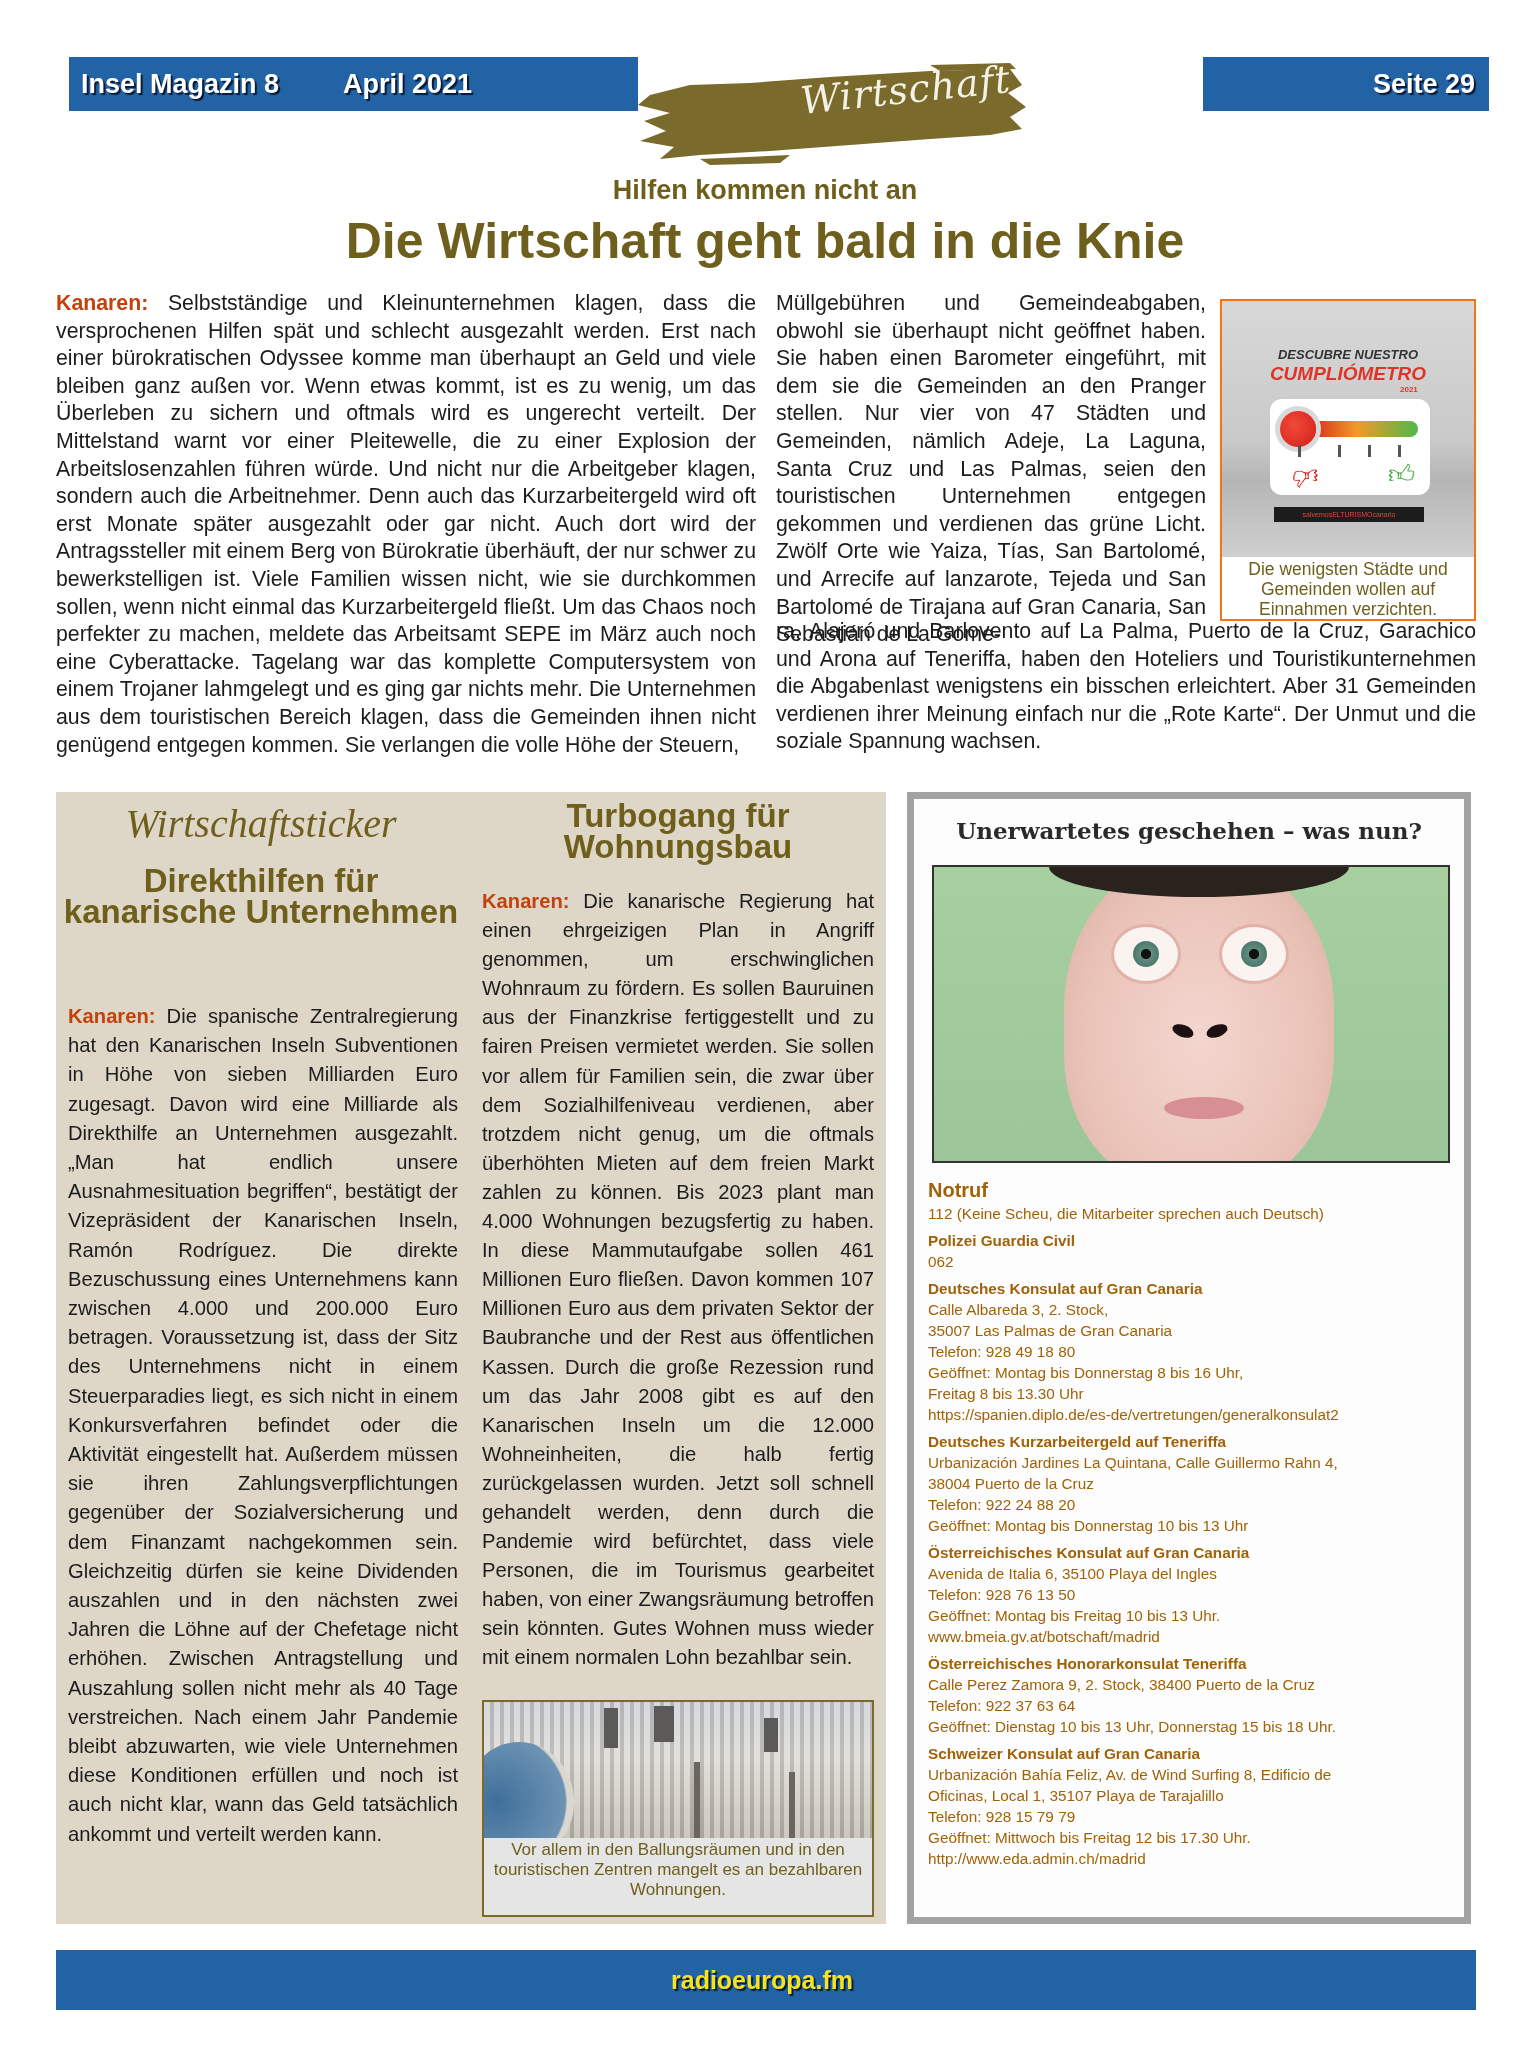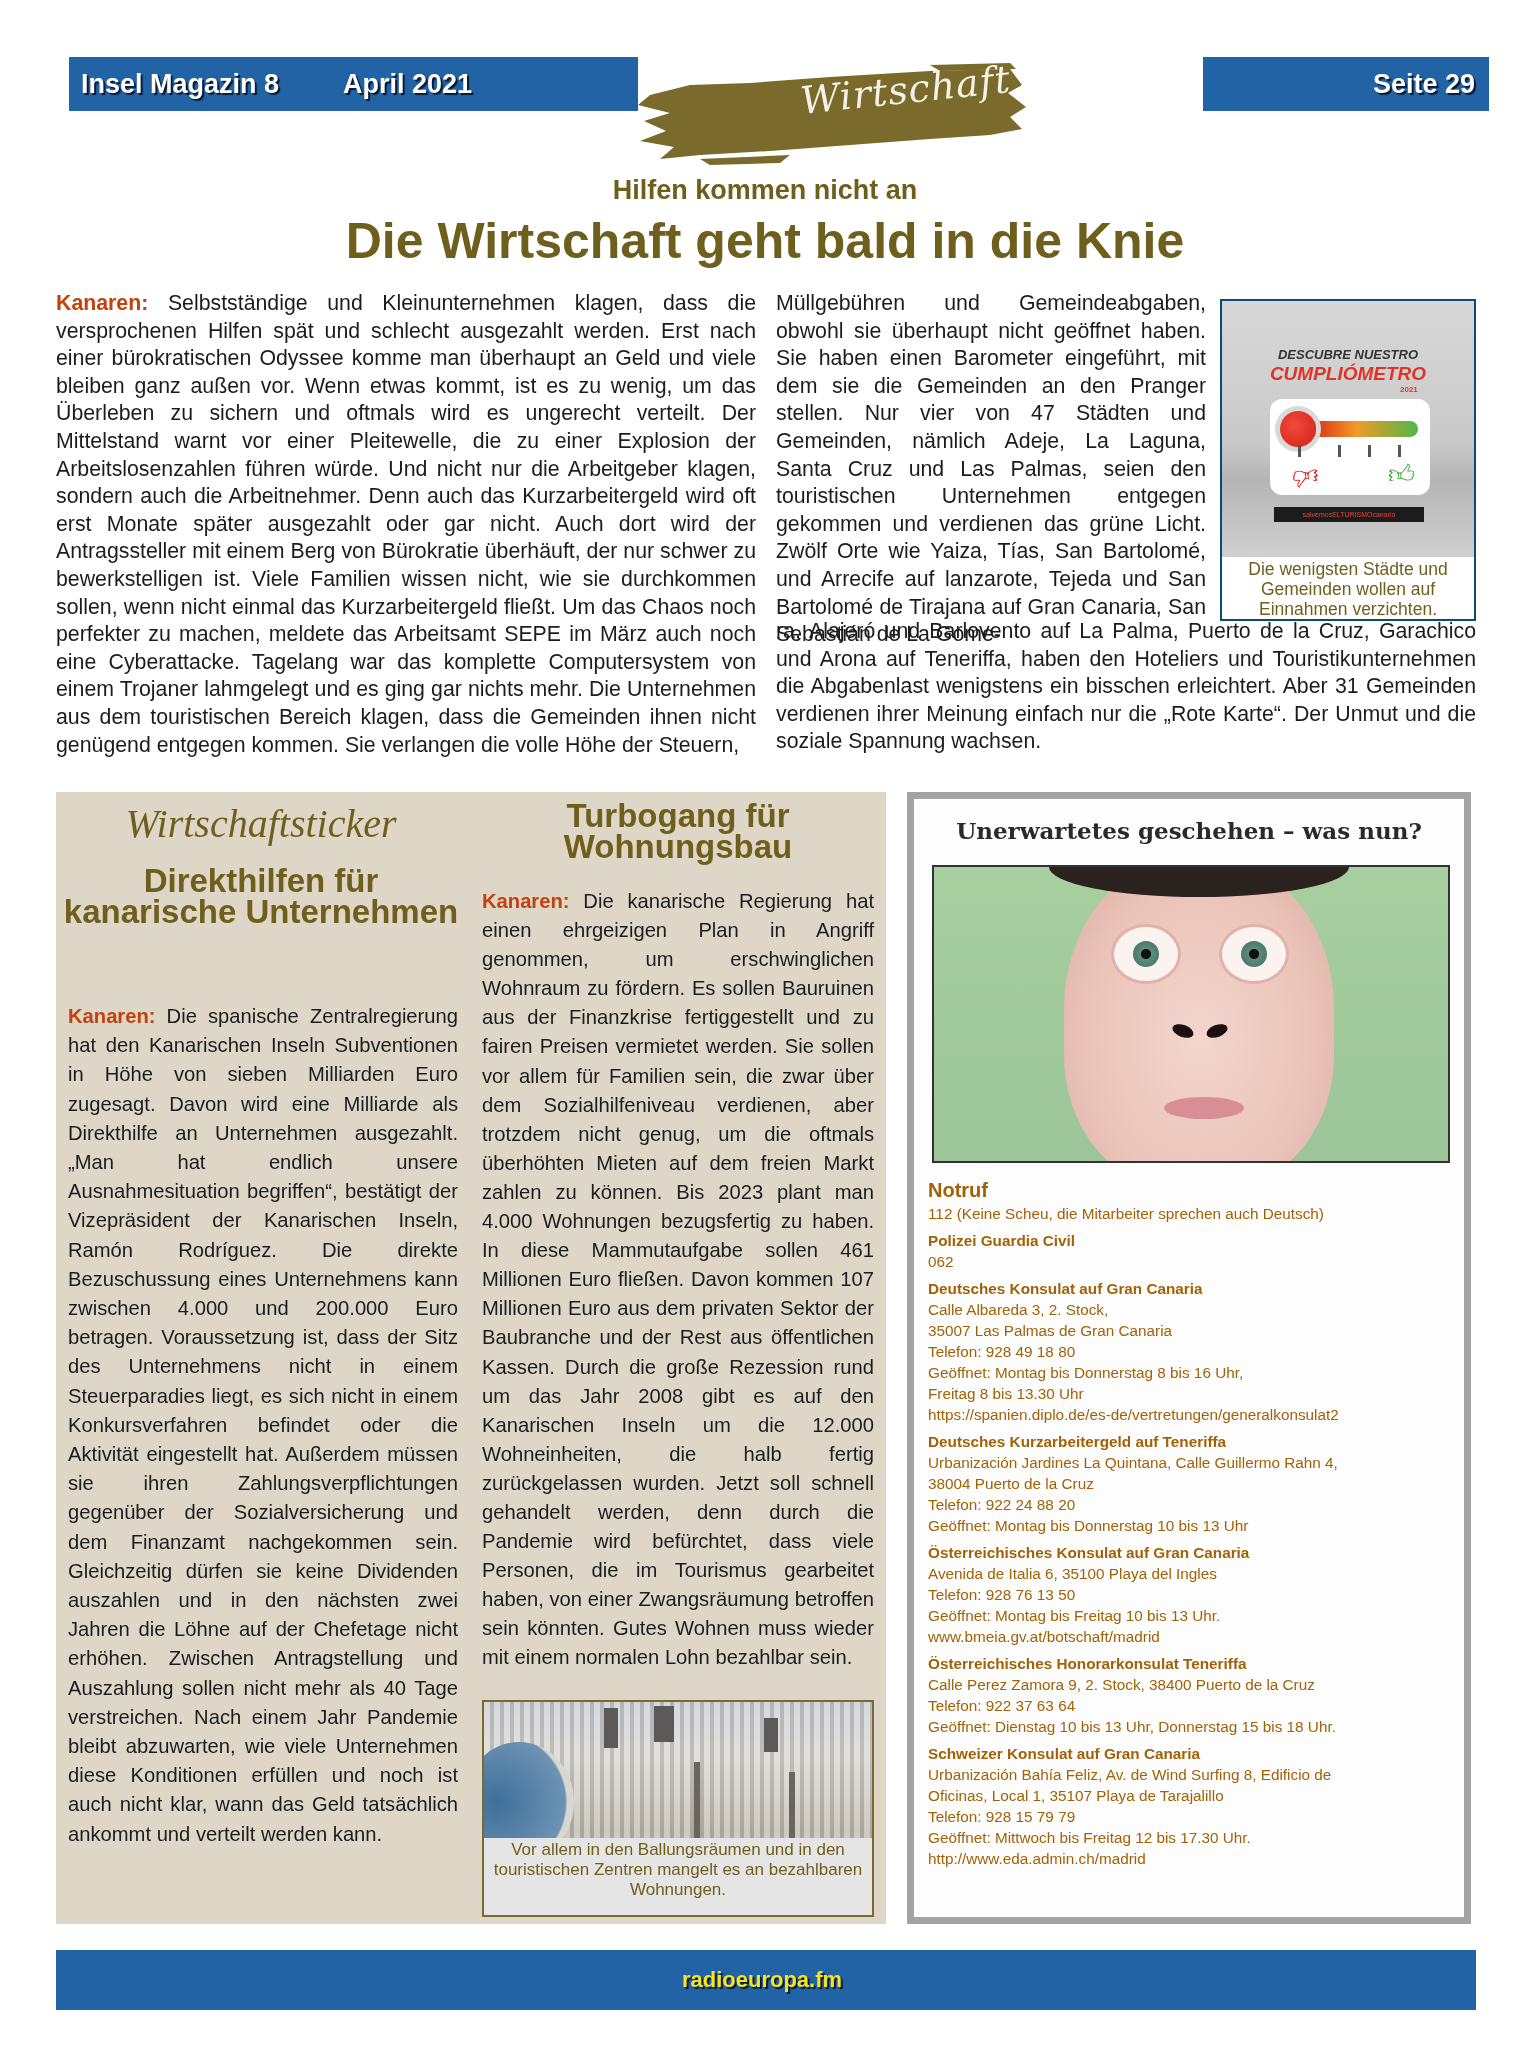--- a/index.html
+++ b/index.html
@@ -23,21 +23,21 @@
     font-weight: bold; font-size: 50px; color: #6e5f1d; }
 
   .body-text { font-size: 21.3px; line-height: 27.6px; text-align: justify; color: #1c1c1c; }
   .kan { color: #c2410c; font-weight: bold; }
 
   .col1 { position: absolute; left: 56px; top: 290px; width: 700px; }
   .col2 { position: absolute; left: 776px; top: 290px; width: 430px; }
   .col2-wide { position: absolute; left: 776px; top: 618px; width: 700px; }
 
   .fig-cump { position: absolute; left: 1220px; top: 299px; width: 256px; height: 322px;
-    border: 2px solid #0c4a6e; background: #fff; }
+    border: 2px solid #f97316; background: #fff; }
   .fig-cump .img { position: absolute; left: 0; top: 0; width: 252px; height: 256px;
     background: linear-gradient(180deg, #d8d8d8 0%, #c9c9c9 55%, #b5b5b5 70%, #d0d0d0 100%); overflow: hidden; }
   .cump-t1 { position: absolute; top: 46px; left: 0; width: 100%; text-align: center; font-size: 13px;
     font-weight: bold; font-style: italic; color: #333; }
   .cump-t2 { position: absolute; top: 62px; left: 0; width: 100%; text-align: center; font-size: 19px;
     font-weight: bold; font-style: italic; color: #e03327; }
   .cump-t3 { position: absolute; top: 84px; left: 178px; font-size: 8px; font-weight: bold; color: #e03327; }
   .cump-card { position: absolute; left: 48px; top: 98px; width: 160px; height: 96px; background: #fff; border-radius: 12px; }
   .cump-bulb { position: absolute; left: 10px; top: 12px; width: 36px; height: 36px; border-radius: 50%;
     background: radial-gradient(circle at 40% 40%, #f04a3a, #d31f17); box-shadow: 0 0 0 5px #d9d9d9; }
@@ -93,21 +93,21 @@
     background: radial-gradient(circle, #111 0 25%, #5f8c7c 30%, #3e6a5f 100%); }
   .nostril { position: absolute; top: 168px; width: 22px; height: 12px; border-radius: 50%; background: #1c1010; }
   .mouth { position: absolute; left: 100px; top: 240px; width: 80px; height: 22px; border-radius: 50%; background: #d88e95; }
 
   .ad-list { position: absolute; left: 14px; top: 378px; width: 536px; font-size: 15.3px; line-height: 21px; color: #a16207; }
   .ad-entry { margin-bottom: 6px; }
   .ad-entry .h { font-weight: bold; }
   .ad-entry .h.big { font-size: 20px; line-height: 26px; }
 
   .footer-bar { position: absolute; left: 56px; top: 1950px; width: 1420px; height: 60px; background: #2263a6;
-    display: flex; align-items: center; justify-content: center; font-weight: bold; font-size: 22px; color: #fff;
+    display: flex; align-items: center; justify-content: center; font-weight: bold; font-size: 25px; color: #fff;
     text-shadow: 2px 2px 1px #0a1a33; }
   .footer-bar .brand { color: #f5e422; margin-right: 8px; }
 </style>
 </head>
 <body>
 
 <div class="hdr-bar hdr-left">
   <span class="issue">Insel Magazin 8</span>
   <span>April 2021</span>
 </div>

